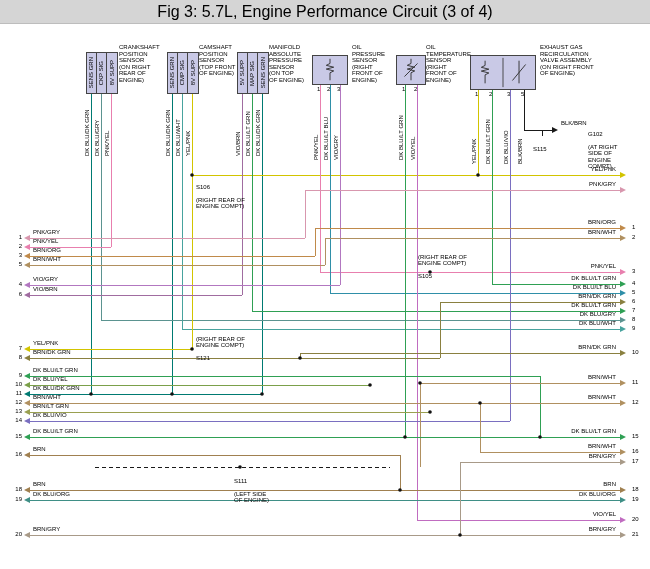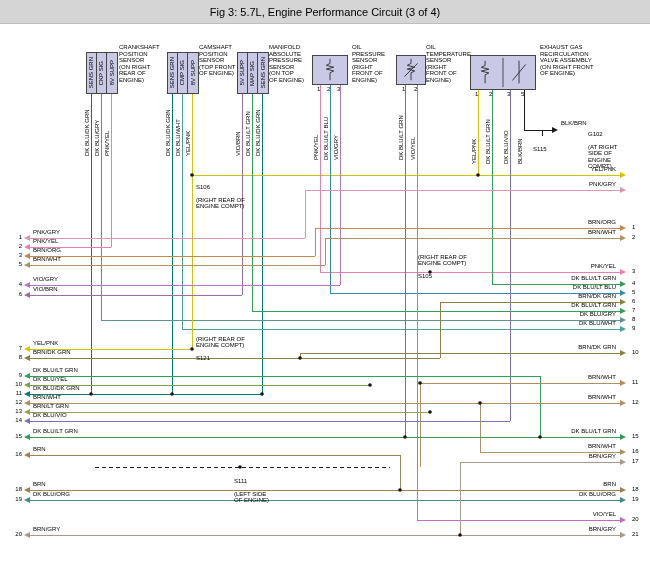--- a/index.html
+++ b/index.html
@@ -1,18 +1,18 @@
 <!DOCTYPE html>
 <html><head>
 <meta charset="utf-8">
 <style>
   *{margin:0;padding:0;box-sizing:border-box}
   html,body{width:650px;height:569px}
   body{position:relative;background:#fff;font-family:"Liberation Sans","DejaVu Sans",sans-serif;color:#000;overflow:hidden}
-  #titlebar{position:absolute;left:0;top:0;width:650px;height:24px;background:#d5d5d5;border-bottom:1px solid #bdbdbd;display:flex;align-items:center;justify-content:center;font-size:11px;z-index:3}
+  #titlebar{position:absolute;left:0;top:0;width:650px;height:24px;background:#d5d5d5;border-bottom:1px solid #bdbdbd;display:flex;align-items:center;justify-content:center;font-size:16px;z-index:3}
   #wires{position:absolute;left:0;top:0;z-index:1}
   .connbox{position:absolute;display:flex;border:1px solid #444;z-index:2}
   .pinbox{width:10px;height:40px;display:flex;align-items:center;justify-content:center;border-right:1px solid #444;background:#c9c9e6}
   .pinbox:last-child{border-right:none}
   .ptext{writing-mode:vertical-rl;transform:rotate(180deg);font-size:6px;line-height:9px;white-space:nowrap}
   .sbox{position:absolute;background:#c9c9e6;border:1px solid #444;z-index:2}
   .cname{position:absolute;font-size:6px;line-height:6.5px;white-space:pre-line;z-index:2}
   .note{position:absolute;font-size:6px;line-height:6.5px;white-space:pre-line;z-index:2}
   .vlabel{position:absolute;width:9px;height:60px;writing-mode:vertical-rl;transform:rotate(180deg);font-size:6px;line-height:9px;white-space:nowrap;z-index:2}
   .pinnum{position:absolute;font-size:6px;z-index:2}

